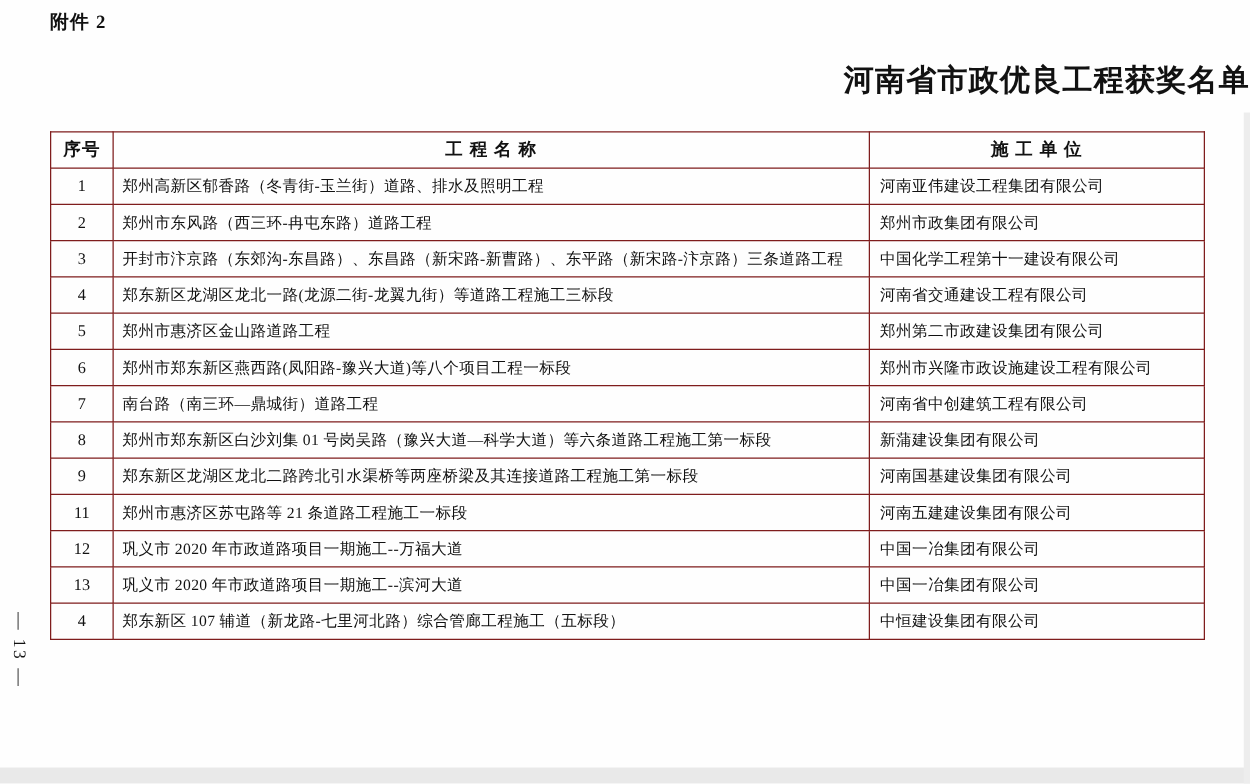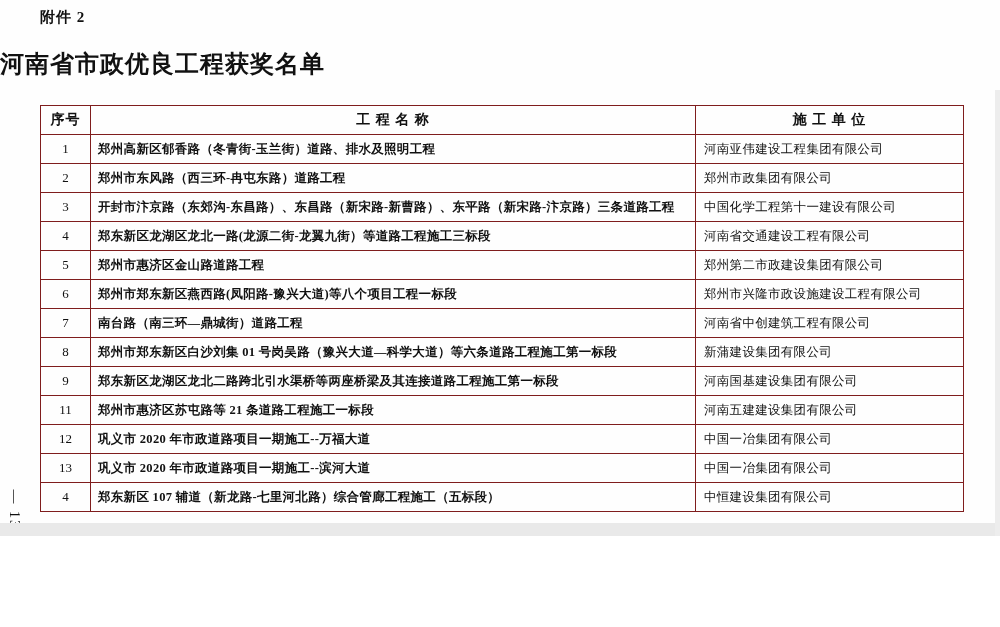--- a/index.html
+++ b/index.html
@@ -1,46 +1,46 @@
 <!DOCTYPE html>
 <html><head>
 <meta charset="utf-8">
 <style>
   * { margin:0; padding:0; box-sizing:border-box; }
   html,body { width:1000px; height:627px; background:#ffffff; }
   body { font-family:"Liberation Serif", serif; color:#111; }
-  .page { position:relative; width:1000px; height:536px; background:#fefefe; overflow:hidden; }
+  .page { position:relative; width:1000px; height:627px; background:#fefefe; overflow:hidden; }
 
   .attachment {
     position:absolute; left:40px; top:8px;
     font-size:15px; font-weight:600; letter-spacing:1px;
   }
   .title {
     position:absolute; left:0; right:0; top:48px;
-    text-align:left; font-size:24px; font-weight:bold; letter-spacing:1px;
+    text-align:right; font-size:24px; font-weight:bold; letter-spacing:1px;
   }
 
   table.award-table {
     position:absolute; left:40px; top:105px; width:923px;
     border-collapse:collapse; table-layout:fixed;
   }
   .award-table th, .award-table td {
     border:1px solid #7f1d1d;
     vertical-align:middle;
   }
   .col-no      { width:50px;  }
   .col-project { width:605px;margin-top:28px; }
   .col-company { width:268px; }
   .award-table th {
     height:29px; font-size:14px; font-weight:bold;
     text-align:center; letter-spacing:1px;
   }
   .award-table td { height:29px; font-size:12.5px; letter-spacing:0.3px; }
   td.no      { text-align:center; font-size:13px; letter-spacing:0; }
-  td.project { padding:2px 4px 2px 7px; line-height:1.5;font-weight:bold; }
+  td.project { padding:2px 4px 2px 7px; line-height:1.5; }
   td.company { padding:2px 4px 2px 8px; }
 
   .page-number {
     position:absolute; left:-22px; top:512px; width:72px;
     text-align:center; font-size:14px; letter-spacing:2px;
     transform:rotate(90deg);
   }
 
   .scan-edge-bottom {
     position:absolute; left:0; right:0; bottom:0; height:13px;

